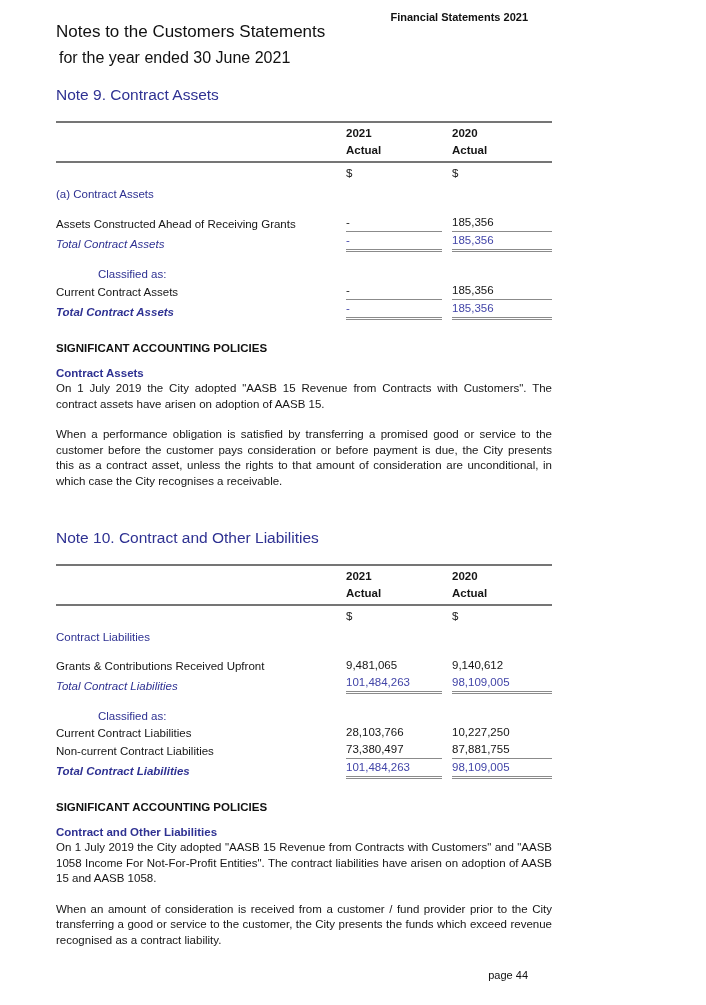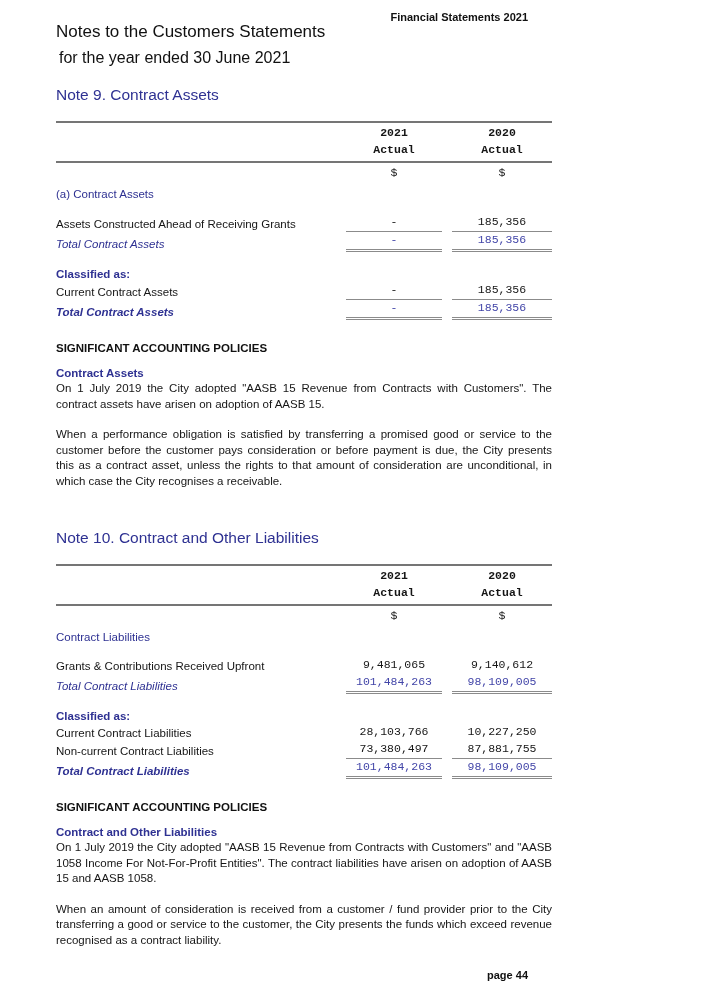--- a/index.html
+++ b/index.html
@@ -13,39 +13,39 @@
     overflow:hidden;
     box-sizing:border-box;
   }
   .content{padding:0 32px 0 56px;}
   .hdr-right{
     position:absolute;top:11px;right:56px;
     font-size:11px;font-weight:bold;color:#111;
   }
   .ftr-right{
     position:absolute;bottom:24px;right:56px;
-    font-size:11px;font-weight:bold;color:#111;
+    font-size:11px;font-weight:normal;color:#111;
   }
   .org{margin-top:55px;font-size:17px;color:#2e3192;}
   .doc-title{margin-top:22px;font-size:17px;color:#111;}
   .doc-sub{margin-top:7px;font-size:16px;color:#111;padding-left:3px;}
   .note-head{margin-top:19px;font-size:15.5px;color:#2e3192;}
   .note-head.second{margin-top:40px;}
 
   .fin-table{margin-top:17px;border-top:2px solid #757575;}
   .trow{display:flex;align-items:flex-end;line-height:16px;}
   .trow .lbl{flex:1;}
-  .trow .v1,.trow .v2{text-align:center;box-sizing:border-box;padding-bottom:1px;font-family:Liberation Mono, monospace;}
+  .trow .v1,.trow .v2{text-align:left;box-sizing:border-box;padding-bottom:1px;}
   .trow .v1{width:96px;margin-left:10px;}
   .trow .v2{width:100px;margin-left:10px;}
   .hdr-years{font-weight:bold;padding-top:2px;}
   .hdr-actual{font-weight:bold;border-bottom:2px solid #757575;padding-bottom:2px;}
   .hdr-unit{padding-top:2px;}
   .sect-label{color:#2e3192;margin-top:4px;line-height:16px;}
-  .classified{color:#2e3192;font-weight:bold;line-height:16px;}
+  .classified{color:#2e3192;font-weight:normal;line-height:16px;margin-left:42px;}
   .spacer-sm{height:12px;}
   .spacer-md{height:14px;}
   .u .v1,.u .v2{border-bottom:1px solid #8b8b8b;}
   .du .v1,.du .v2{border-bottom:3px double #8b8b8b;}
   .total .lbl{color:#2e3192;font-style:italic;}
   .total .v1,.total .v2{color:#4245a8;}
   .total.bold .lbl{font-weight:bold;}
 
   .sap-head{margin-top:22px;font-weight:bold;color:#111;}
   .pol-sub{margin-top:13px;font-weight:bold;color:#2e3192;}

